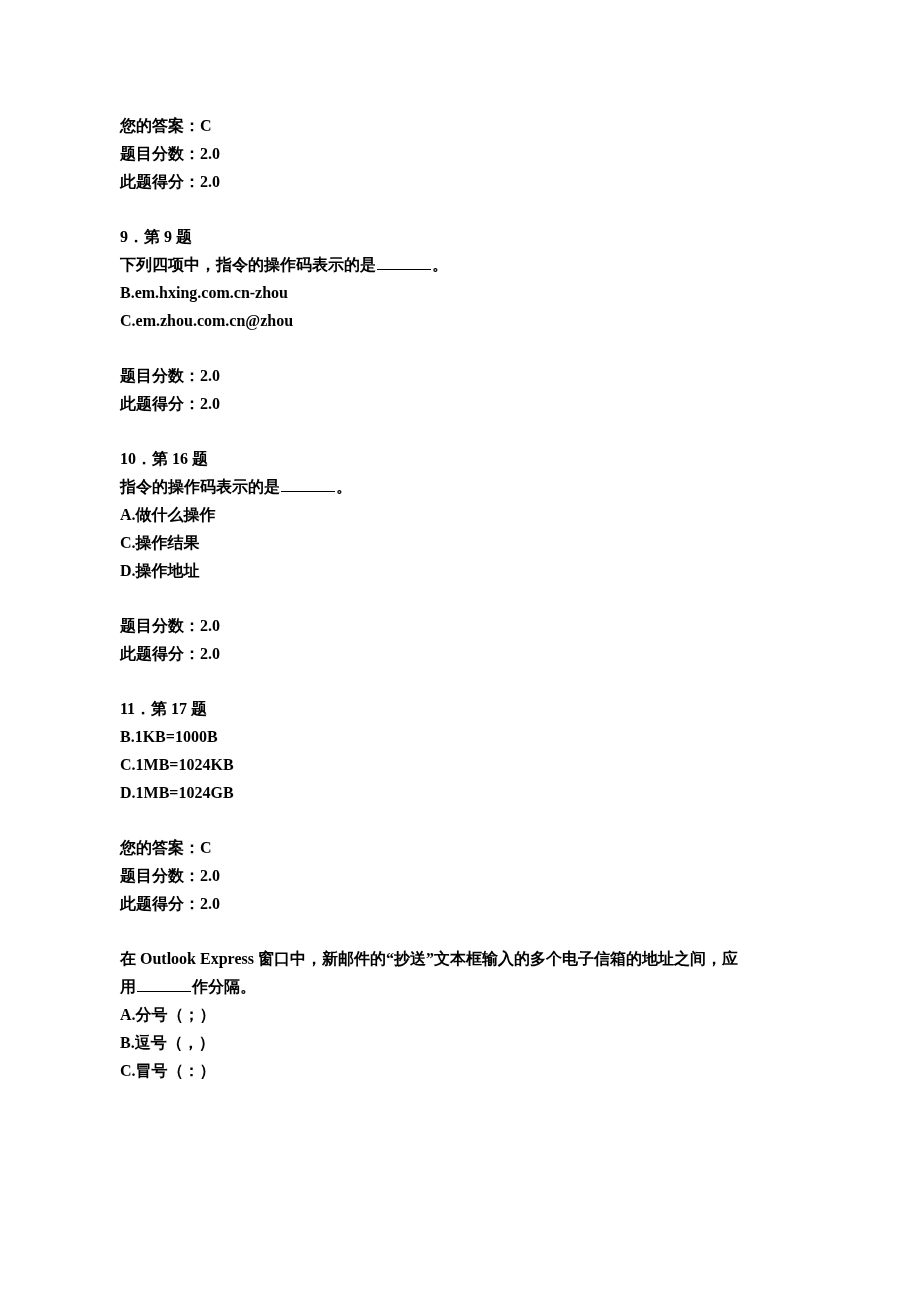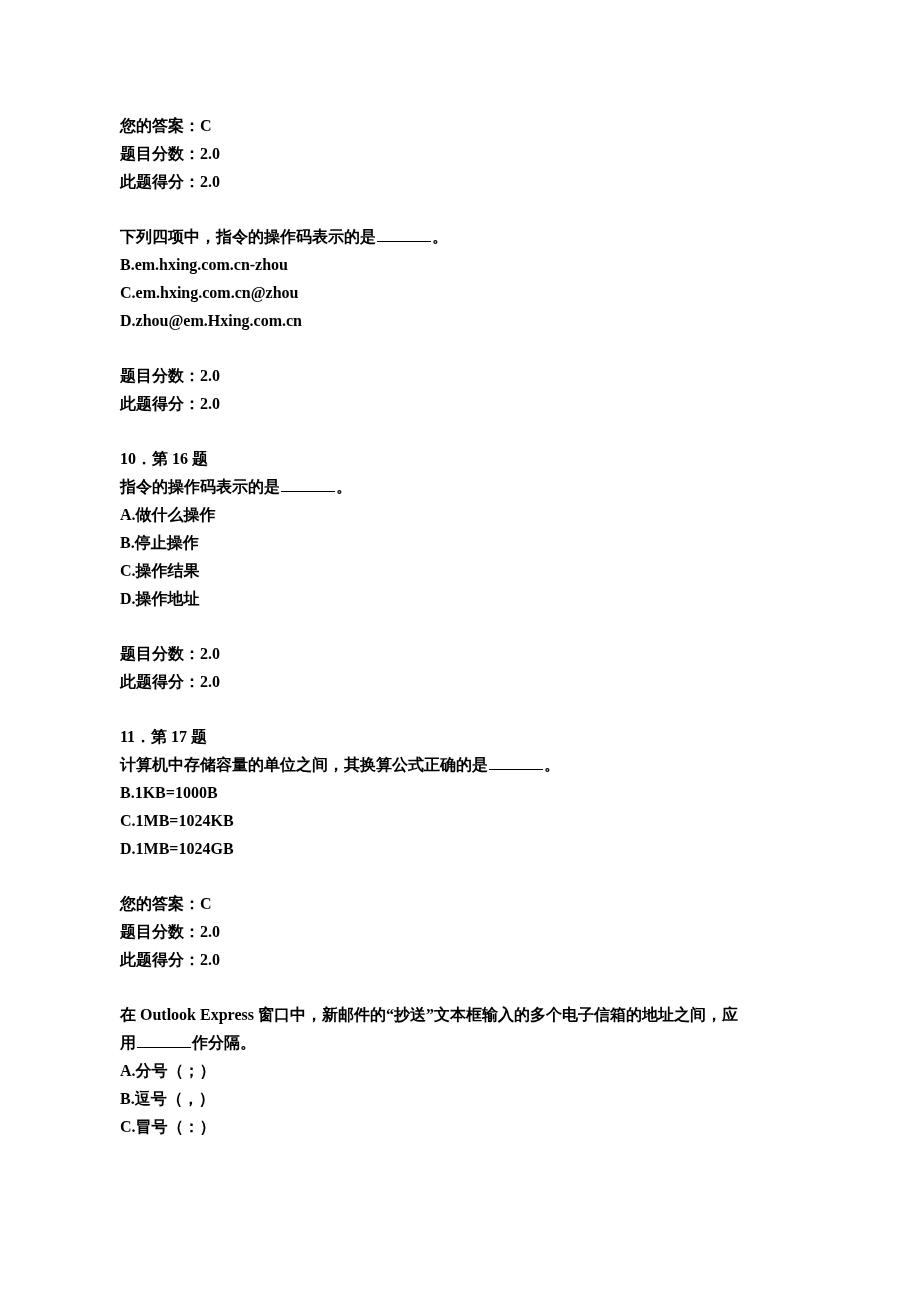--- a/index.html
+++ b/index.html
@@ -41,62 +41,58 @@
   </div>
   <div class="line">
     <span>题目分数：</span><span>2.0</span>
   </div>
   <div class="line">
     <span>此题得分：</span><span>2.0</span>
   </div>
 
   <div class="gap"></div>
 
+  <div class="line">9．第 9 题</div>
   <div class="line">
     <span>下列四项中，指令的操作码表示的是</span><span class="blank"></span><span>。</span>
   </div>
   <div class="line">B.em.hxing.com.cn-zhou</div>
-  <div class="line">C.em.hxing.com.cn@zhou</div>
-  <div class="line">D.zhou@em.Hxing.com.cn</div>
+  <div class="line">C.em.zhou.com.cn@zhou</div>
 
   <div class="gap"></div>
 
   <div class="line">
     <span>题目分数：</span><span>2.0</span>
   </div>
   <div class="line">
     <span>此题得分：</span><span>2.0</span>
   </div>
 
   <div class="gap"></div>
 
   <div class="line">10．第 16 题</div>
   <div class="line">
     <span>指令的操作码表示的是</span><span class="blank"></span><span>。</span>
   </div>
   <div class="line">A.做什么操作</div>
-  <div class="line">B.停止操作</div>
   <div class="line">C.操作结果</div>
   <div class="line">D.操作地址</div>
 
   <div class="gap"></div>
 
   <div class="line">
     <span>题目分数：</span><span>2.0</span>
   </div>
   <div class="line">
     <span>此题得分：</span><span>2.0</span>
   </div>
 
   <div class="gap"></div>
 
   <div class="line">11．第 17 题</div>
-  <div class="line">
-    <span>计算机中存储容量的单位之间，其换算公式正确的是</span><span class="blank"></span><span>。</span>
-  </div>
   <div class="line">B.1KB=1000B</div>
   <div class="line">C.1MB=1024KB</div>
   <div class="line">D.1MB=1024GB</div>
 
   <div class="gap"></div>
 
   <div class="line">
     <span>您的答案：</span><span>C</span>
   </div>
   <div class="line">

